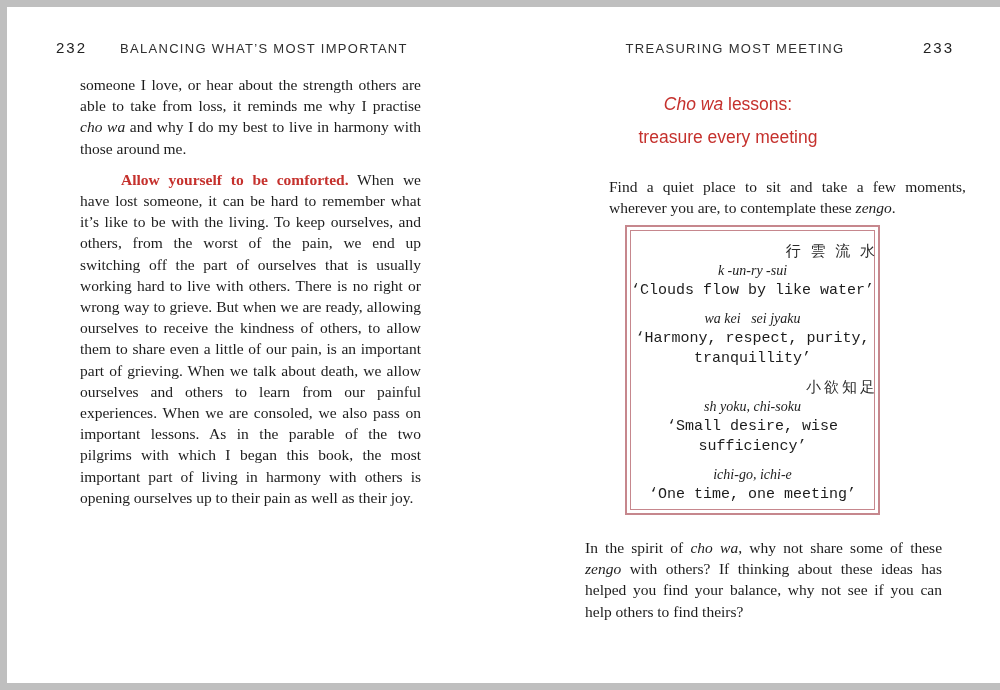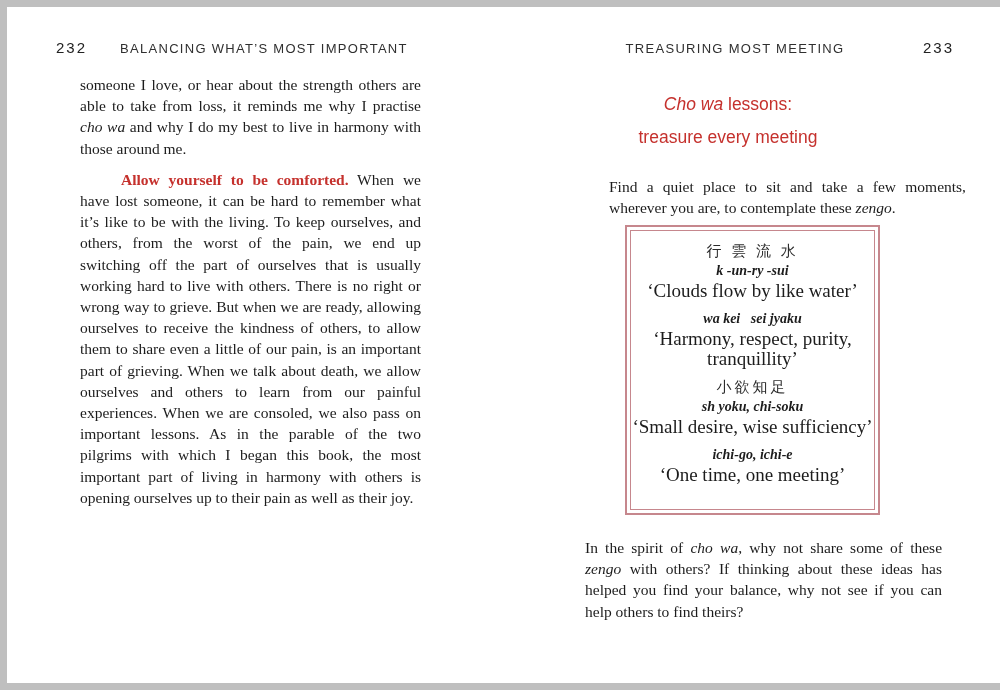--- a/index.html
+++ b/index.html
@@ -66,27 +66,27 @@
     pointer-events: none;
   }
   .zengo-list {
     position: absolute; inset: 0;
     padding-top: 14px;
     text-align: center;
   }
   .zengo-item { margin-bottom: 8px; }
   .zengo-kanji {
     font-size: 15px; line-height: 20px; letter-spacing: 3px;
-    color: #2b2b2b; white-space: pre-wrap;
+    color: #2b2b2b; white-space: pre-wrap; text-align: right;
   }
   .zengo-romaji {
     font-style: italic; font-size: 14px; line-height: 20px;
-    white-space: pre-wrap; color: #1c1c1c; font-weight: bold;
+    white-space: pre-wrap; color: #1c1c1c;
   }
-  .zengo-meaning { font-size: 19px; line-height: 20px; color: #1c1c1c; }
+  .zengo-meaning { font-size: 15px; line-height: 20px; color: #1c1c1c; font-family: Liberation Mono, monospace; }
 </style>
 </head>
 <body style="--accent: #c5312d; --boxline: #c6878d; background: rgb(191, 191, 191);">
 
 <div class="stage">
   <div class="spread"></div>
 
   <div class="page-num page-num-left">232</div>
   <div class="running-head running-head-left">BALANCING WHAT’S MOST IMPORTANT</div>
 

